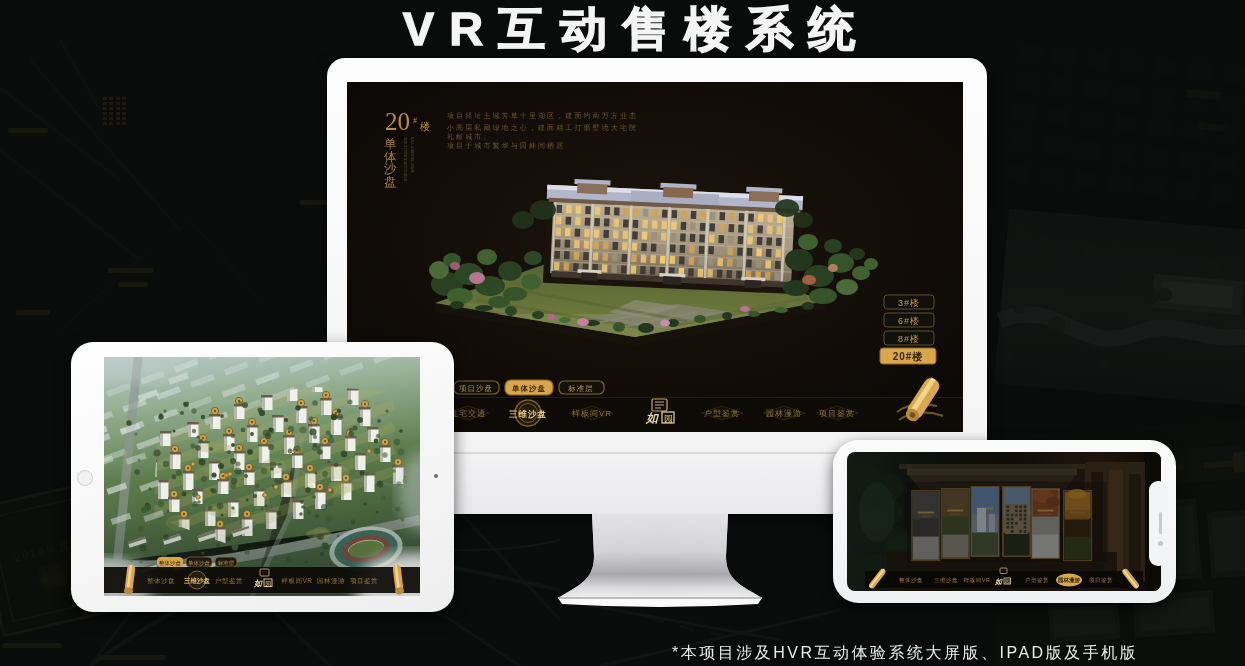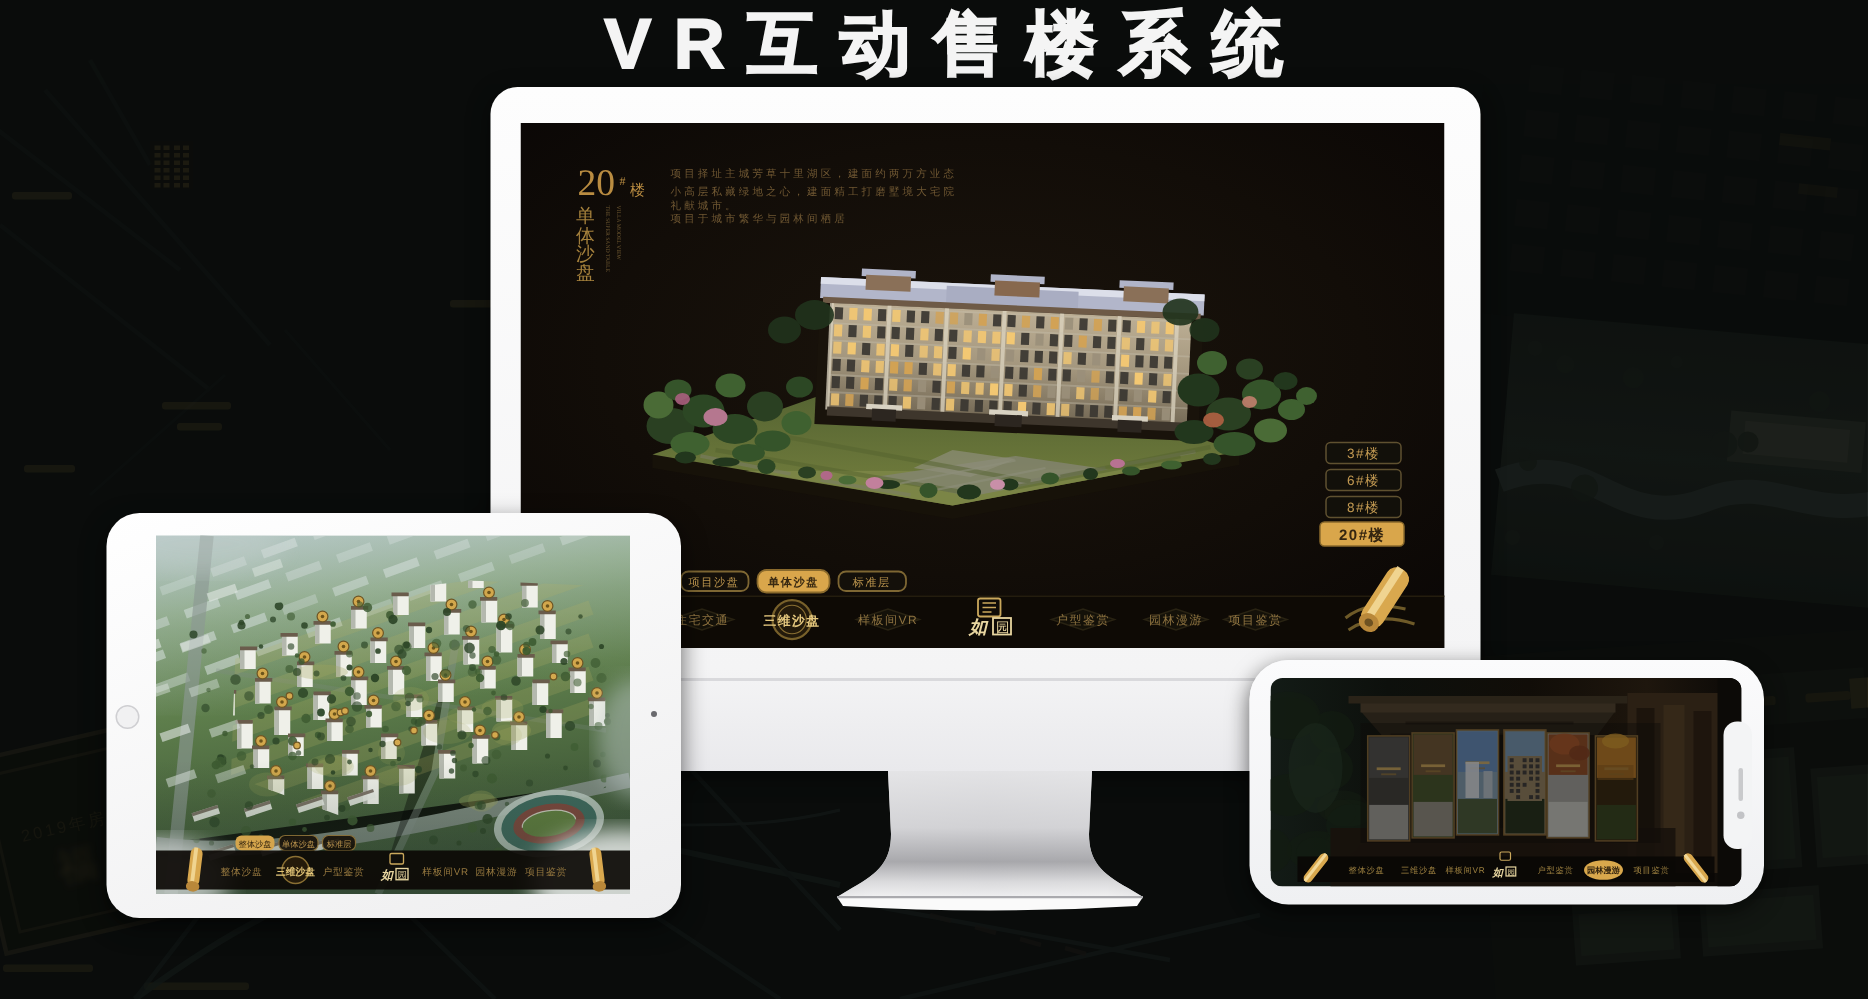--- a/index.html
+++ b/index.html
@@ -1415,12 +1415,13 @@
         </g>
       </g>
     </svg>
 
 <div class="abs" style="left:1149px;top:481px;width:19px;height:85px;border-radius:9px;background:#f3f4f5;"></div>
 
 <div class="abs" style="left:1159px;top:512px;width:2.5px;height:22px;border-radius:2px;background:#c9cacc;"></div>
 
 <div class="abs" style="left:1158px;top:541px;width:5px;height:5px;border-radius:50%;background:#c2c3c6;"></div>
 
+<div class="abs" style="left:672px;top:643px;color:#ececec;font-size:16px;letter-spacing:2.5px;">*本项目涉及HVR互动体验系统大屏版、IPAD版及手机版</div>
 </div>
 </body></html>

